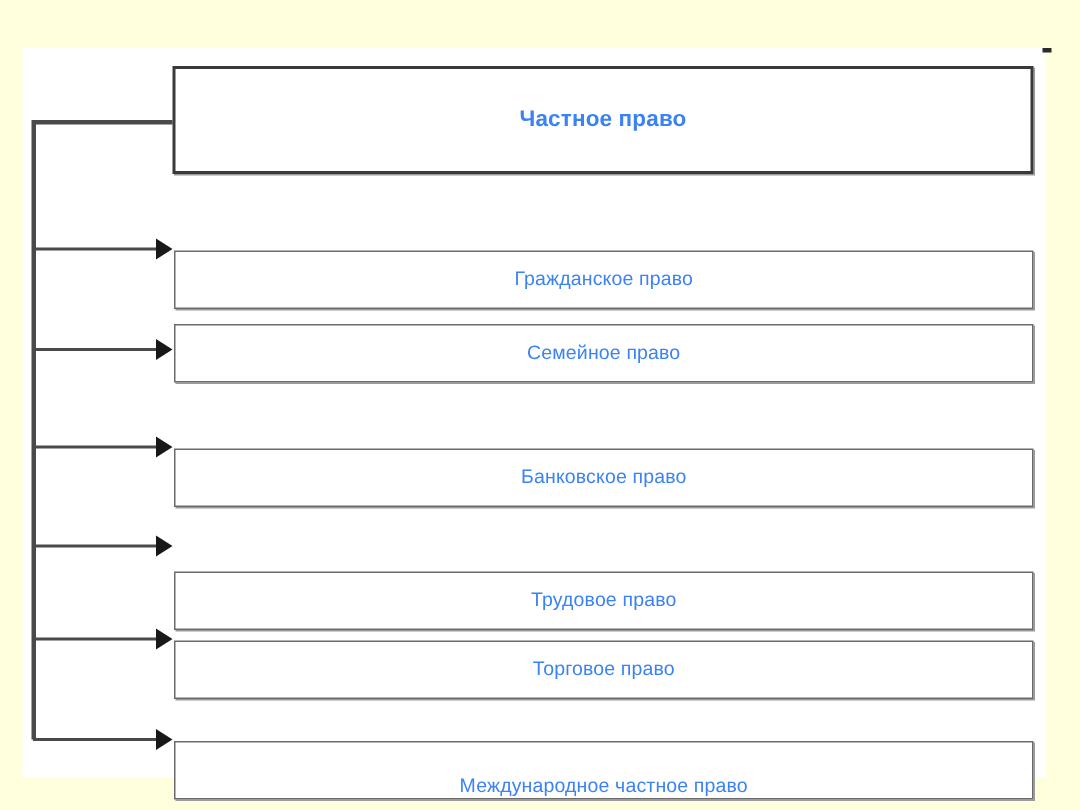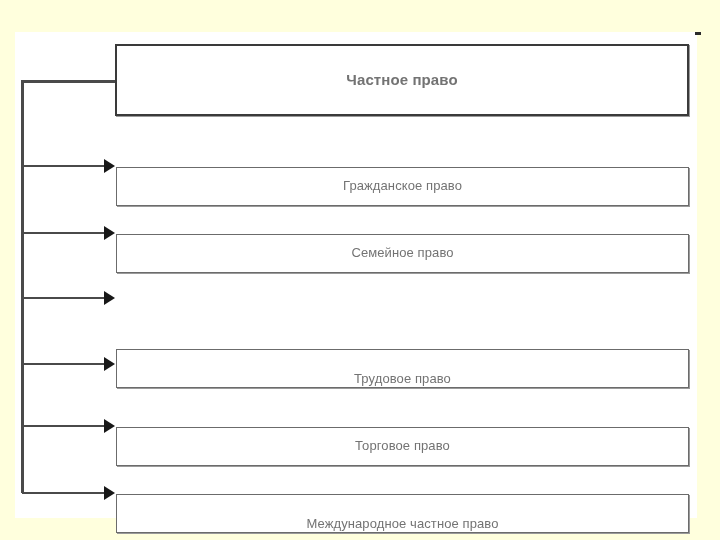--- a/index.html
+++ b/index.html
@@ -42,21 +42,21 @@
     box-sizing: border-box;
     background: #ffffff;
     border: 1px solid #6b6b6b;
     box-shadow: 1px 1px 0 0 #9a9a9a;
     display: flex;
     align-items: center;
     justify-content: center;
     text-align: center;
   }
   .node-label {
-    color: #737373;
+    color: #3b82f6;
     font-size: 13px;
     line-height: 1.15;
     letter-spacing: 0.1px;
     white-space: nowrap;
   }
   .node.root {
     border: 2px solid #3a3a3a;
   }
   .node.root .node-label {
     font-size: 15px;
@@ -147,26 +147,29 @@
   <div class="arrow" style="left:104px; top:486px;"></div>
 
   <div class="node root" id="node-root">
     <span class="node-label">Частное право</span>
   </div>
 
   <div class="node child" style="top:146px;">
     <span class="node-label">Гражданское право</span>
   </div>
 
-  <div class="node child" style="top:213px;text-align:right;">
+  <div class="node child" style="top:195px;text-align:right;">
     <span class="node-label">Семейное право</span>
   </div>
 
+  <div class="node child" style="top:278px;">
+    <span class="node-label">Банковское право</span>
+  </div>
 
-  <div class="node child" style="top:328px;align-items:flex-end;">
+  <div class="node child" style="top:360px;">
     <span class="node-label">Трудовое право</span>
   </div>
 
   <div class="node child" style="top:406px;">
     <span class="node-label">Торговое право</span>
   </div>
 
   <div class="node child" style="top:473px;align-items:flex-end;">
     <span class="node-label">Международное частное право</span>
   </div>

